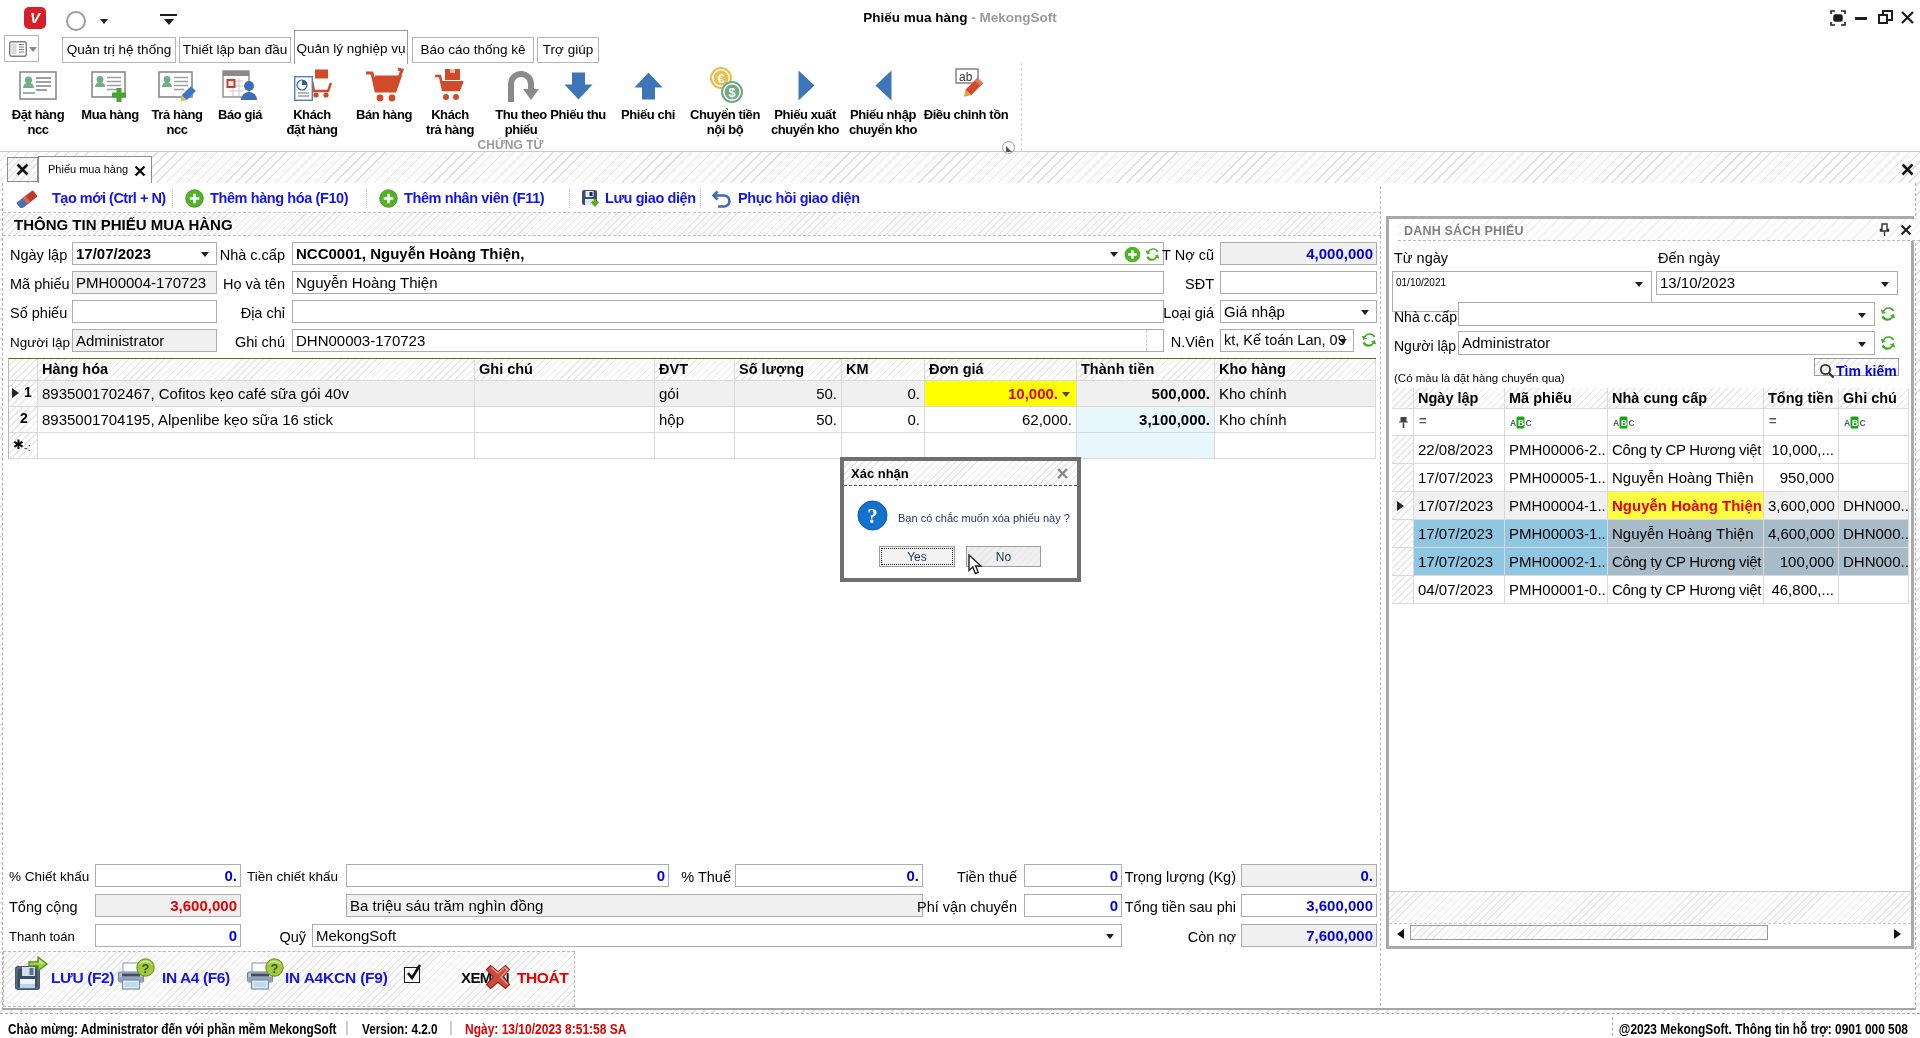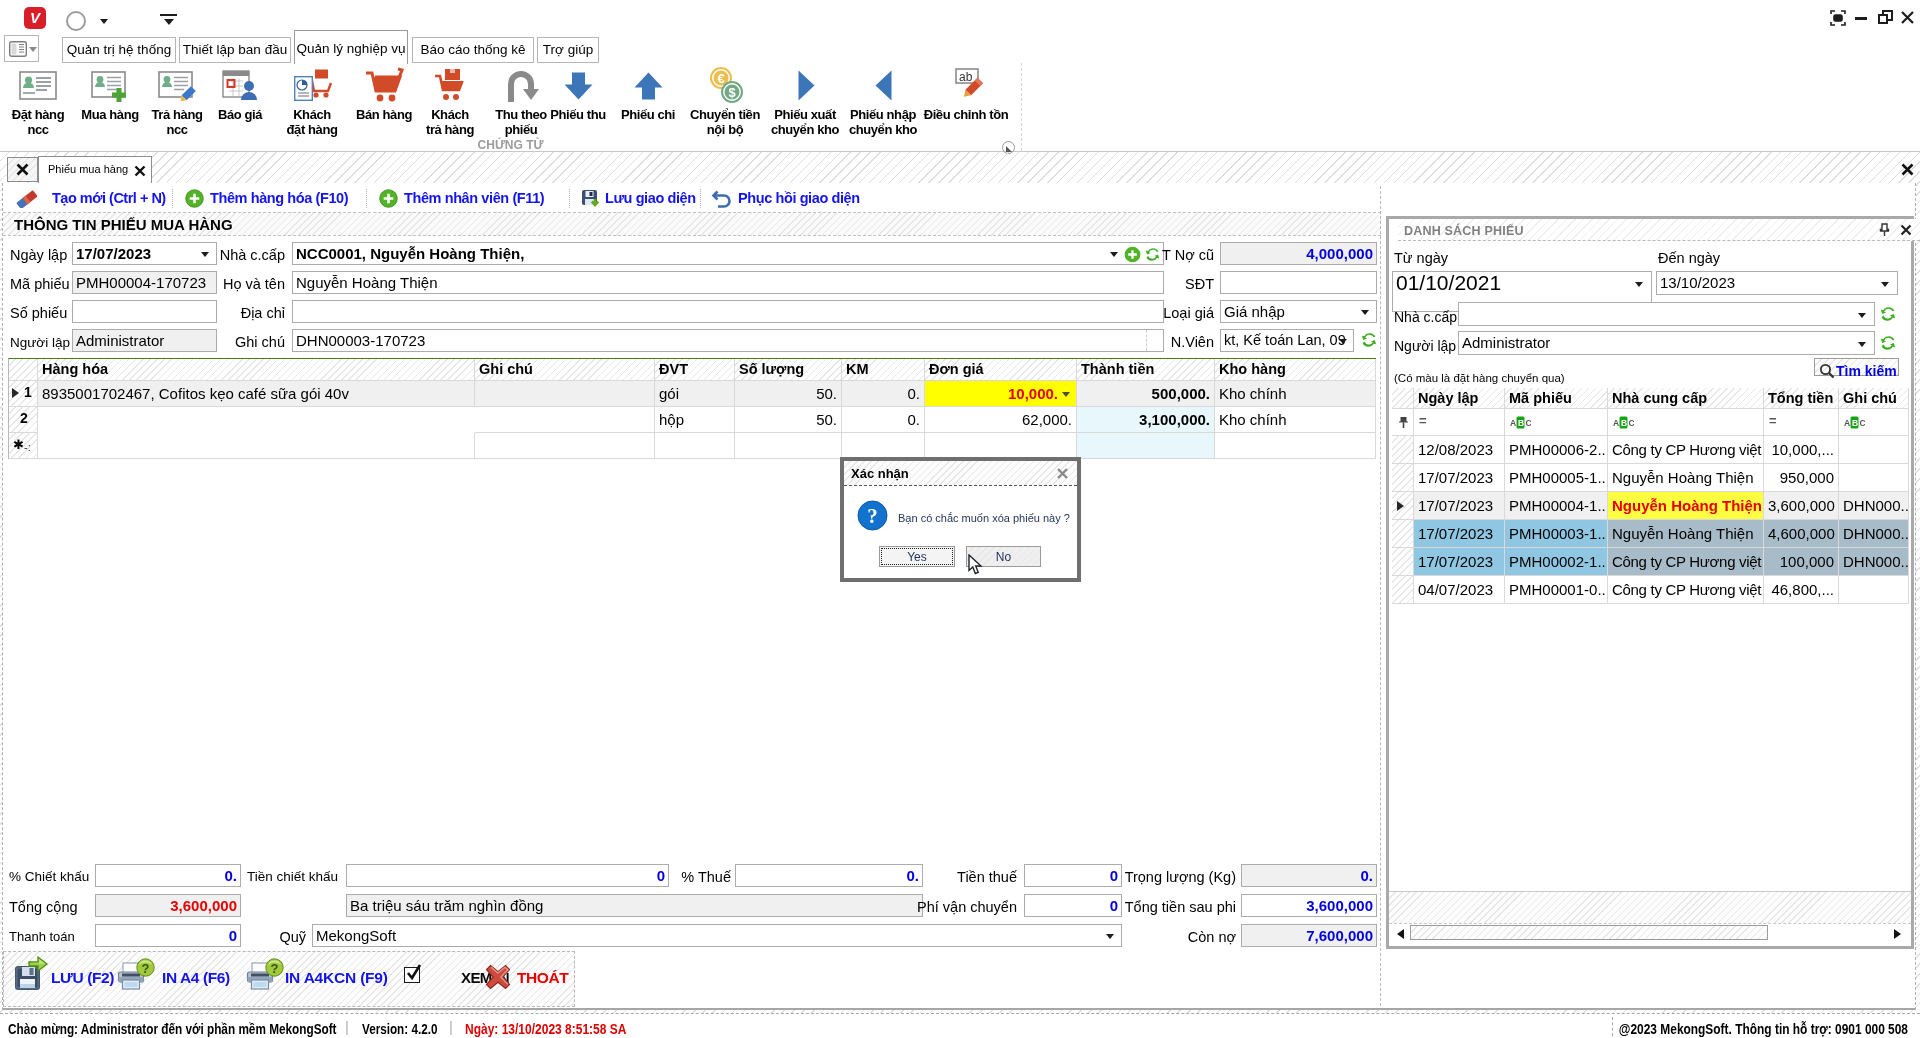--- a/index.html
+++ b/index.html
@@ -21,20 +21,21 @@
 <body>
 
 <div class="abs" id="titlebar" style="left:0;top:0;width:1920px;height:33px;background:#ffffff;">
   <div class="abs" style="left:24px;top:7px;width:22px;height:22px;background:#d81e28;border-radius:5px;">
     <div class="abs" style="left:0;top:0;width:22px;height:22px;color:#fff;font-weight:bold;font-size:15px;text-align:center;line-height:22px;font-style:italic;">V</div>
   </div>
   <div class="abs" style="left:66px;top:11px;width:20px;height:20px;border:2px solid #9d9d9d;border-radius:50%;box-sizing:border-box;"></div>
   <div class="abs arr" style="left:100px;top:19px;"></div>
   <div class="abs" style="left:160px;top:14px;width:17px;height:2px;background:#1d1d1d;"></div>
   <div class="abs arr" style="left:164px;top:19px;border-left-width:5px;border-right-width:5px;border-top-width:6px;"></div>
+  <div class="abs" style="left:0;top:10px;width:1920px;text-align:center;font-size:13.5px;"><span class="b">Phiếu mua hàng</span> <span style="color:#9a9a9a;font-weight:bold;">- MekongSoft</span></div>
 
   <svg class="abs" style="left:1830px;top:10px;" width="16" height="16" viewBox="0 0 16 16">
       <g fill="none" stroke="#1d1d1d" stroke-width="1.6">
         <path d="M1 4 V1 H5"></path>
         <path d="M11 1 H15 V4"></path>
         <path d="M15 12 V15 H11"></path>
         <path d="M5 15 H1 V12"></path>
         <rect x="4" y="5" width="8" height="6" rx="1.5" fill="#1d1d1d"></rect>
       </g>
     </svg>
@@ -326,20 +327,21 @@
   <div class="gridc" style="left:646px;top:22px;width:80px;height:26px;line-height:25px;background:#f0f0f0;">gói</div>
   <div class="gridc" style="left:726px;top:22px;width:107px;height:26px;line-height:25px;background:#f0f0f0;text-align:right;">50.</div>
   <div class="gridc" style="left:833px;top:22px;width:83px;height:26px;line-height:25px;background:#f0f0f0;text-align:right;">0.</div>
   <div class="gridc b" style="left:916px;top:22px;width:152px;height:26px;line-height:25px;background:#ffff00;text-align:right;color:#e80000;padding-right:18px;">10,000.<span class="arr" style="right:6px;top:11px;border-top-color:#4d4d4d;"></span></div>
   <div class="gridc b" style="left:1068px;top:22px;width:138px;height:26px;line-height:25px;background:#f0f0f0;text-align:right;">500,000.</div>
   <div class="gridc" style="left:1206px;top:22px;width:161px;height:26px;line-height:25px;background:#f0f0f0;">Kho chính</div>
 
   <div class="gridc hatchf" style="left:0;top:48px;width:29px;height:26px;padding:0;">
       <span class="b" style="position:absolute;left:11px;top:3px;font-size:14px;">2</span>
     </div>
+  <div class="gridc" style="left:29px;top:48px;width:437px;height:26px;line-height:25px;">8935001704195, Alpenlibe kẹo sữa 16 stick</div>
   <div class="gridc" style="left:466px;top:48px;width:180px;height:26px;"></div>
   <div class="gridc" style="left:646px;top:48px;width:80px;height:26px;line-height:25px;">hộp</div>
   <div class="gridc" style="left:726px;top:48px;width:107px;height:26px;line-height:25px;text-align:right;">50.</div>
   <div class="gridc" style="left:833px;top:48px;width:83px;height:26px;line-height:25px;text-align:right;">0.</div>
   <div class="gridc" style="left:916px;top:48px;width:152px;height:26px;line-height:25px;text-align:right;">62,000.</div>
   <div class="gridc b" style="left:1068px;top:48px;width:138px;height:26px;line-height:25px;background:#e7f7fb;text-align:right;">3,100,000.</div>
   <div class="gridc" style="left:1206px;top:48px;width:161px;height:26px;line-height:25px;">Kho chính</div>
 
   <div class="gridc hatchf" style="left:0;top:74px;width:29px;height:26px;padding:0;">
       <span style="position:absolute;left:4px;top:4px;font-size:13px;">✱</span>
@@ -447,21 +449,21 @@
     <div class="abs b" style="left:6px;top:5px;font-size:12.5px;color:#808080;letter-spacing:0.2px;">DANH SÁCH PHIẾU</div>
     <svg class="abs" style="left:480px;top:4px;" width="13" height="14" viewBox="0 0 13 14">
         <path d="M4 1 h5 v5.5 h1.5 v1.5 h-8 v-1.5 H4 z M6.5 8 v5" stroke="#333" stroke-width="1.4" fill="none"></path>
       </svg>
     <svg class="abs" style="left:502px;top:5px;" width="12" height="12" viewBox="0 0 12 12">
         <path d="M1.5 1.5 L10.5 10.5 M10.5 1.5 L1.5 10.5" stroke="#222" stroke-width="2.2"></path>
       </svg>
   </div>
   <div class="lbl" style="left:5px;top:30px;font-size:14.5px;">Từ ngày</div>
   <div class="lbl" style="left:269px;top:30px;font-size:14.5px;">Đến ngày</div>
-  <div class="inp" style="left:3px;top:52px;width:260px;height:41px;font-size:21px;line-height:22px;">01/10/2021<span class="arr" style="right:8px;top:10px;"></span></div>
+  <div class="inp" style="left:3px;top:52px;width:260px;height:41px;font-size:10px;line-height:22px;">01/10/2021<span class="arr" style="right:8px;top:10px;"></span></div>
   <div class="inp" style="left:267px;top:52px;width:242px;height:24px;font-size:15px;line-height:22px;">13/10/2023<span class="arr" style="right:8px;top:10px;"></span></div>
   <div class="lbl" style="left:5px;top:89px;font-size:14px;">Nhà c.cấp</div>
   <div class="inp" style="left:69px;top:83px;width:417px;height:24px;">
       <span class="arr" style="right:8px;top:10px;"></span>
     </div>
   <svg class="abs" style="left:490px;top:86px;" width="18" height="18" viewBox="0 0 17 17">
       <path d="M14.5 5.5 A6 6 0 0 0 4 5 l-2.2-0.6 1.2 4 3.8-1.4 -1.9-0.6 A4.4 4.4 0 0 1 12.9 6z" fill="#3fae23"></path>
       <path d="M2.5 11.5 a6 6 0 0 0 10.5 0.5 l2.2 0.6 -1.2-4 -3.8 1.4 1.9 0.6 a4.4 4.4 0 0 1-7.9-0.6z" fill="#3fae23"></path>
     </svg>
   <div class="lbl" style="left:5px;top:118px;font-size:14px;">Người lập</div>
@@ -517,21 +519,21 @@
     <div class="gridc" style="left:447px;top:21px;width:70px;height:27px;">
         <svg style="position:absolute;left:5px;top:7px;" width="21" height="13" viewBox="0 0 21 13">
           <text x="0" y="10" font-size="8.5" font-weight="bold" fill="#555" font-family="Liberation Sans">A</text>
           <rect x="6.5" y="0.5" width="8" height="12" rx="1.5" fill="#17a417"></rect>
           <text x="8" y="10" font-size="8.5" font-weight="bold" fill="#fff" font-family="Liberation Sans">B</text>
           <text x="15.5" y="10" font-size="8.5" font-weight="bold" fill="#555" font-family="Liberation Sans">C</text>
         </svg>
       </div>
 
     <div class="gridc hatchf" style="left:0;top:48px;width:22px;height:28px;"></div>
-    <div class="gridc" style="left:22px;top:48px;width:91px;height:28px;line-height:27px;">12/08/2023</div>
+    <div class="gridc" style="left:22px;top:48px;width:91px;height:28px;line-height:27px;">22/08/2023</div>
     <div class="gridc" style="left:113px;top:48px;width:103px;height:28px;line-height:27px;">PMH00006-2...</div>
     <div class="gridc" style="left:216px;top:48px;width:156px;height:28px;line-height:27px;letter-spacing:-0.3px;">Công ty CP Hương việt</div>
     <div class="gridc" style="left:372px;top:48px;width:75px;height:28px;line-height:27px;text-align:right;">10,000,...</div>
     <div class="gridc" style="left:447px;top:48px;width:70px;height:28px;line-height:27px;"></div>
     <div class="gridc hatchf" style="left:0;top:76px;width:22px;height:28px;"></div>
     <div class="gridc" style="left:22px;top:76px;width:91px;height:28px;line-height:27px;">17/07/2023</div>
     <div class="gridc" style="left:113px;top:76px;width:103px;height:28px;line-height:27px;">PMH00005-1...</div>
     <div class="gridc" style="left:216px;top:76px;width:156px;height:28px;line-height:27px;">Nguyễn Hoàng Thiện</div>
     <div class="gridc" style="left:372px;top:76px;width:75px;height:28px;line-height:27px;text-align:right;">950,000</div>
     <div class="gridc" style="left:447px;top:76px;width:70px;height:28px;line-height:27px;"></div>

